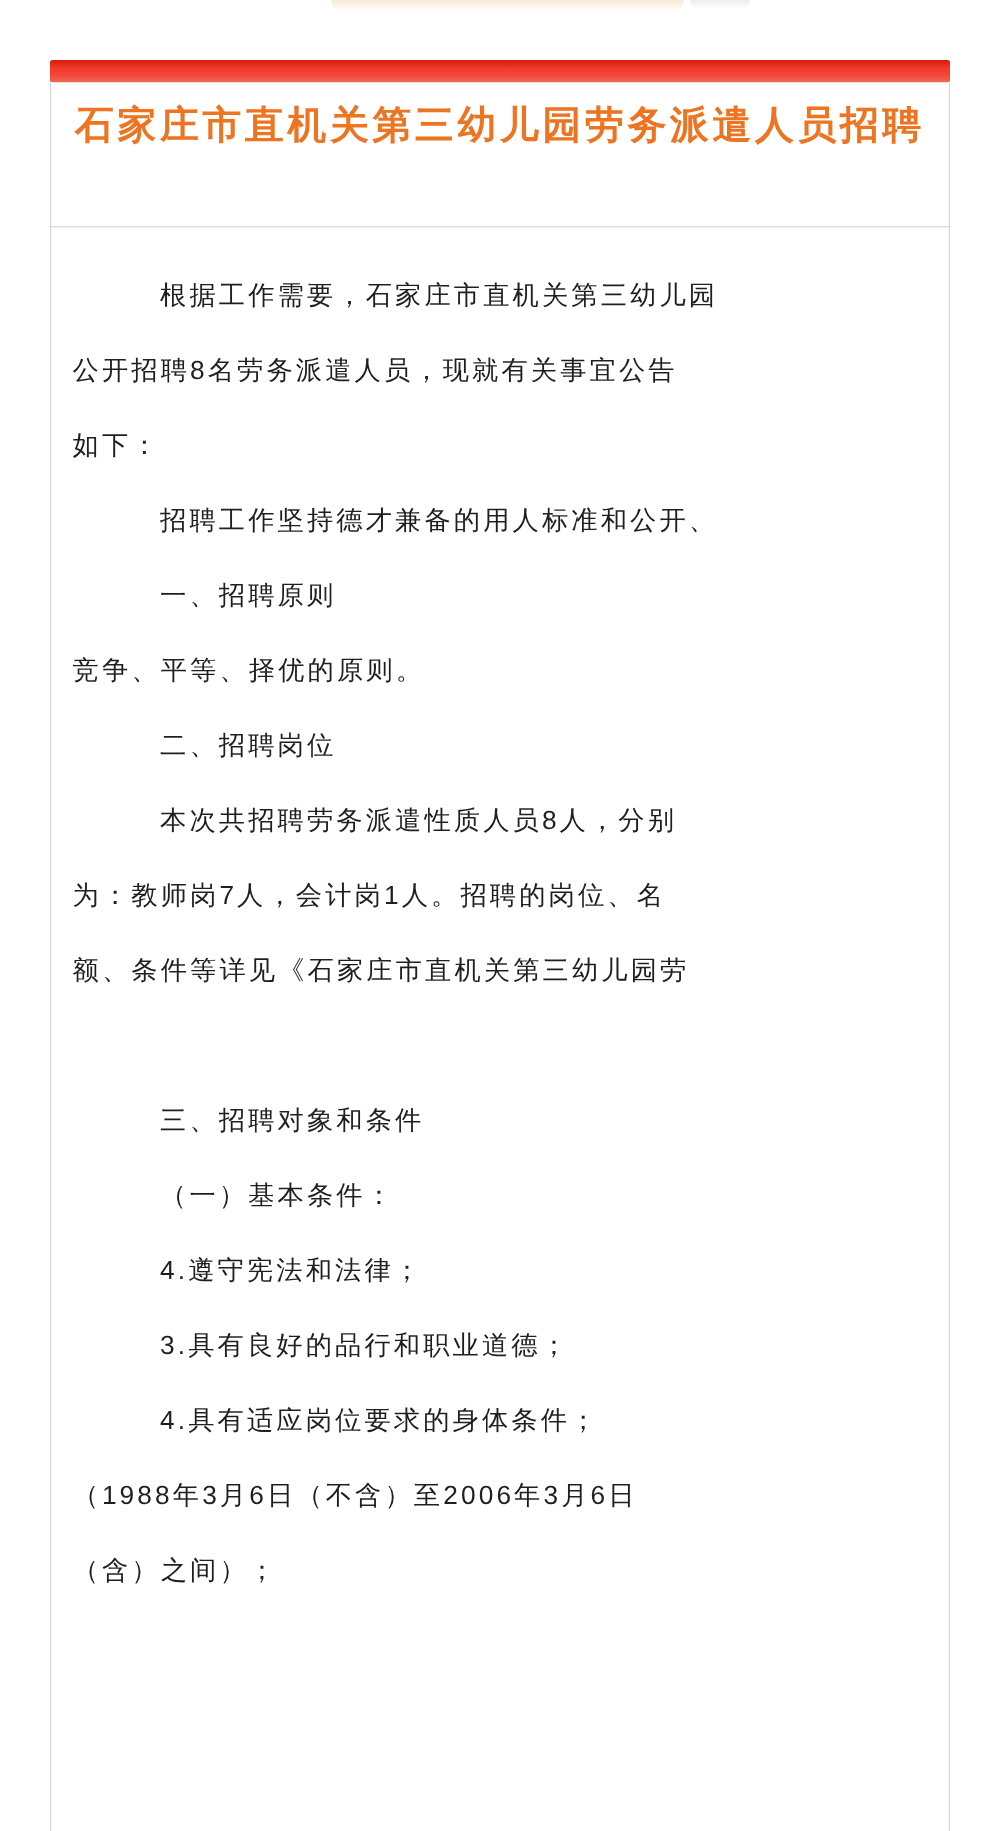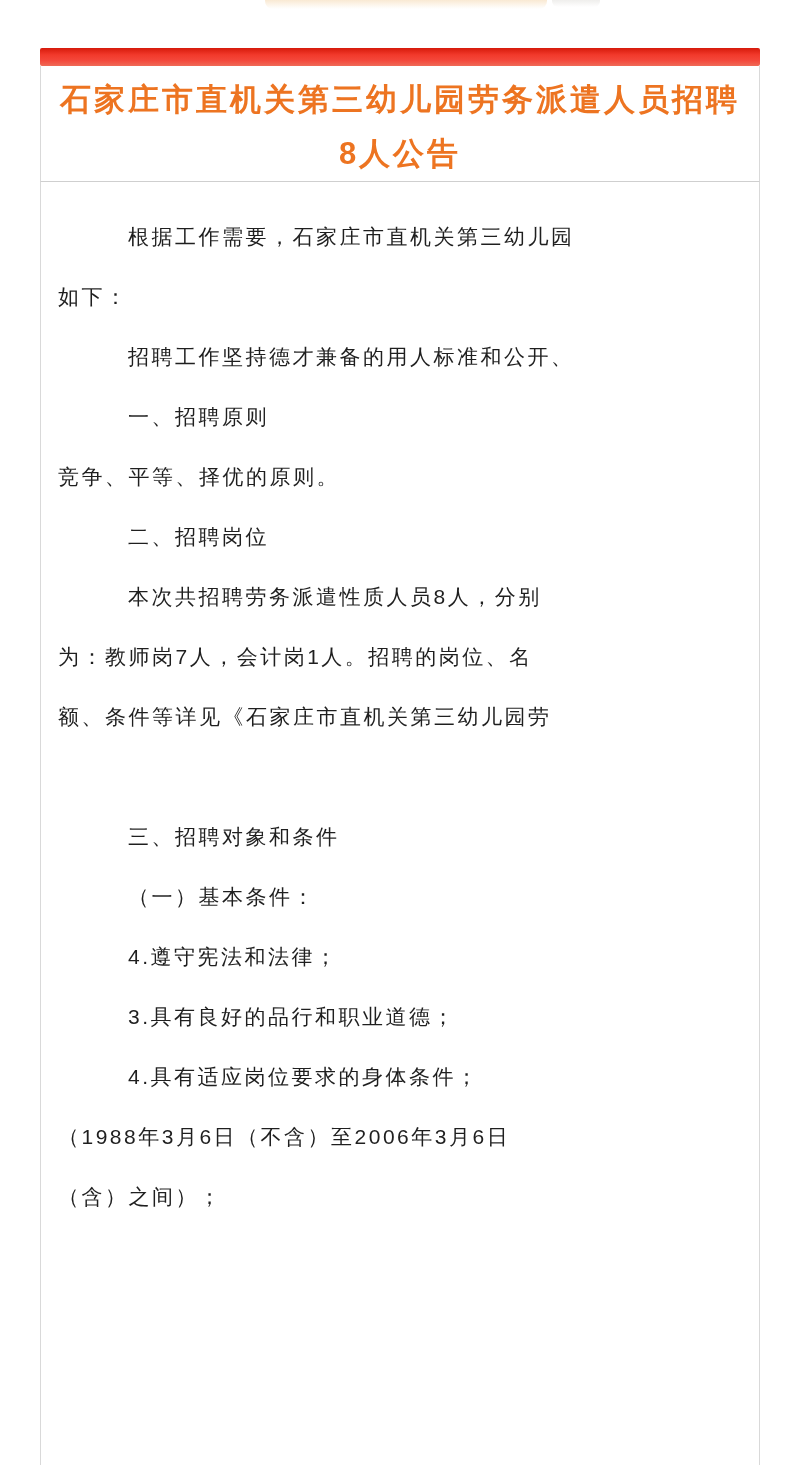--- a/index.html
+++ b/index.html
@@ -81,24 +81,24 @@
 </head>
 <body>
 
 <div class="top-glow"></div>
 <div class="top-smudge"></div>
 
 <div class="card">
   <div class="red-bar"></div>
   <div class="title-box">
     <div class="title-line">石家庄市直机关第三幼儿园劳务派遣人员招聘</div>
-    <div class="title-line">8人公告</div>
   </div>
   <div class="body-box" id="body-lines">
       <div class="bline indent">根据工作需要，石家庄市直机关第三幼儿园</div>
+      <div class="bline">公开招聘8名劳务派遣人员，现就有关事宜公告</div>
       <div class="bline">如下：</div>
       <div class="bline indent">招聘工作坚持德才兼备的用人标准和公开、</div>
       <div class="bline indent">一、招聘原则</div>
       <div class="bline">竞争、平等、择优的原则。</div>
       <div class="bline indent">二、招聘岗位</div>
       <div class="bline indent">本次共招聘劳务派遣性质人员8人，分别</div>
       <div class="bline">为：教师岗7人，会计岗1人。招聘的岗位、名</div>
       <div class="bline">额、条件等详见《石家庄市直机关第三幼儿园劳</div>
       <div class="bline"></div>
       <div class="bline indent">三、招聘对象和条件</div>

